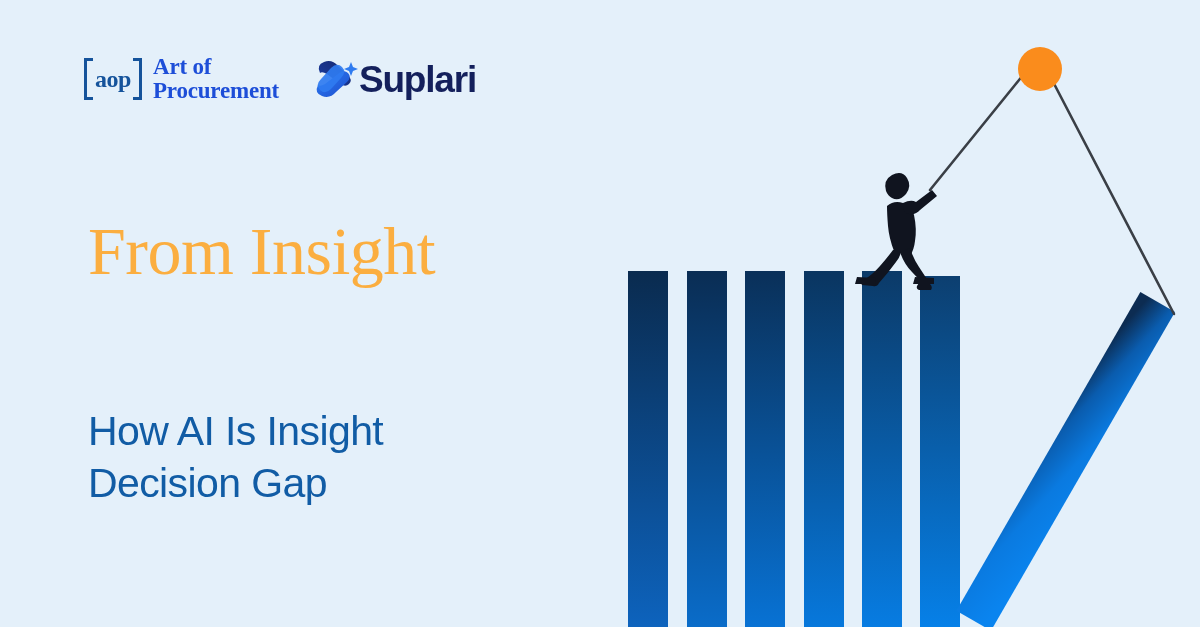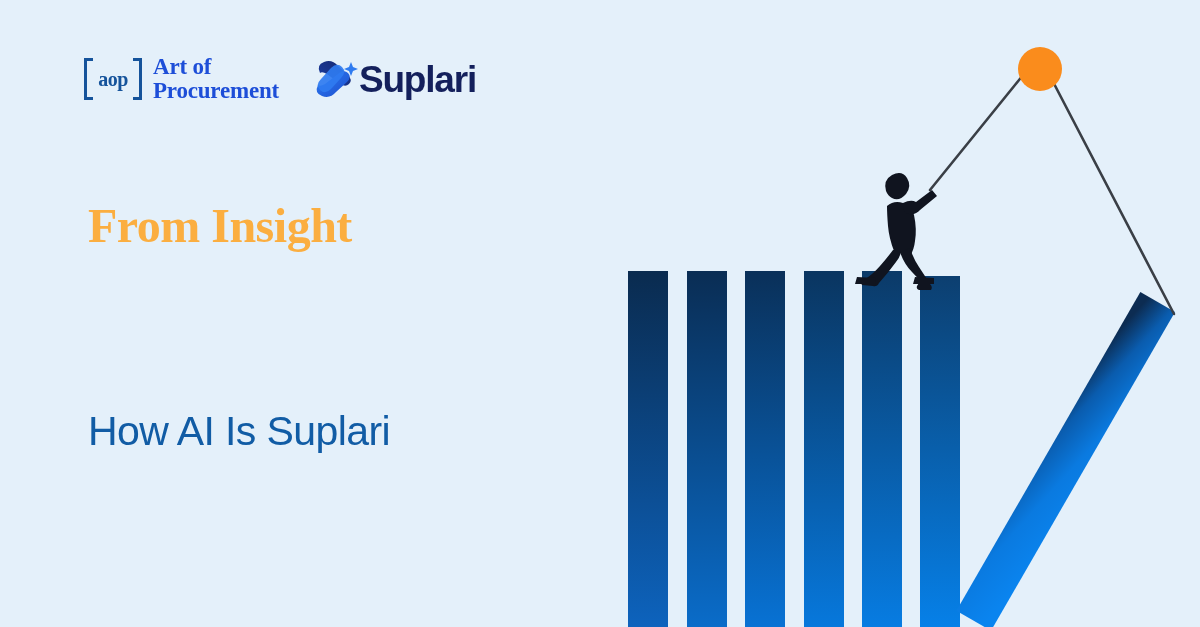--- a/index.html
+++ b/index.html
@@ -68,21 +68,21 @@
     background: #e4f0fa;
   }
   .aop-mark .aop-text {
     position: absolute;
     left: 0; right: 0;
     top: 50%;
     transform: translateY(-50%);
     text-align: center;
     font-family: "Liberation Serif", serif;
     font-weight: 700;
-    font-size: 20px;
+    font-size: 24px;
     line-height: 1;
     color: #15539b;
     letter-spacing: -0.5px;
   }
   .aop-words {
     font-family: "Liberation Serif", serif;
     font-weight: 700;
     font-size: 23px;
     line-height: 1.03;
     color: #1d4ed8;
@@ -107,22 +107,22 @@
     letter-spacing: -1.2px;
   }
 
   
   .headline {
     position: absolute;
     left: 88px;
     top: 166px;
     width: 520px;
     font-family: "Liberation Serif", serif;
-    font-weight: 700;
-    font-size: 48px;
+    font-weight: 400;
+    font-size: 68px;
     line-height: 1.16;
     color: #fbae40;
     letter-spacing: -0.5px;
   }
   .headline .hl-line { display: block; white-space: nowrap; }
 
   .subhead {
     position: absolute;
     left: 88px;
     top: 371px;
@@ -259,16 +259,17 @@
       <div class="suplari-word">Suplari</div>
     </div>
 
   </div>
 
   <h1 class="headline">
     <span class="hl-line">From Insight</span>
   </h1>
 
   <h2 class="subhead">
-    <span class="sh-line">How AI Is Suplari</span>
+    <span class="sh-line">How AI Is Insight</span>
+    <span class="sh-line">Decision Gap</span>
   </h2>
 
 </div>
 
 </body></html>

